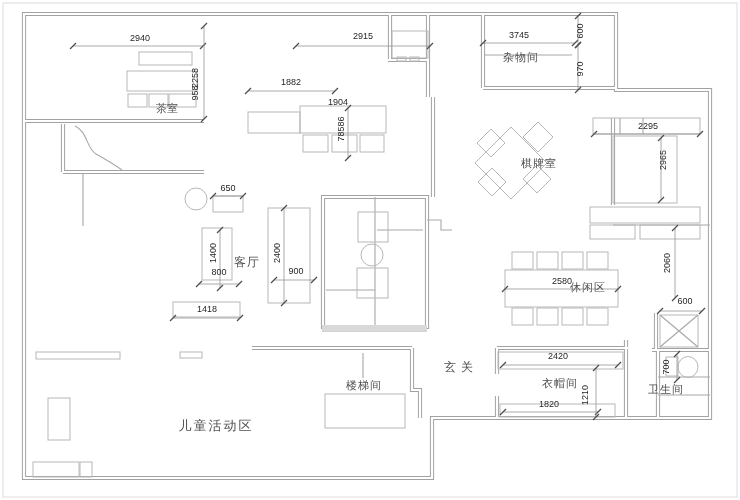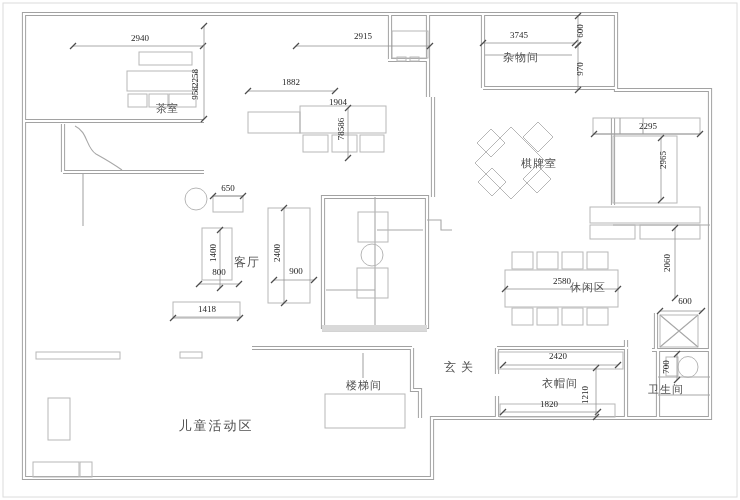--- a/index.html
+++ b/index.html
@@ -1,17 +1,17 @@
 <!DOCTYPE html>
 <html><head>
 <meta charset="utf-8">
 <style>
   html,body{margin:0;padding:0;background:#fff;}
   .stage{position:relative;width:740px;height:500px;background:#ffffff;overflow:hidden;
-         font-family:Liberation Serif, serif;}
+         font-family:Liberation Sans, sans-serif;}
   svg{display:block;}
   .frame{fill:none;stroke:#dcdcdc;stroke-width:1;}
   .wall-o{fill:none;stroke:#a2a2a2;stroke-width:4.2;stroke-linecap:butt;}
   .wall-i{fill:none;stroke:#ffffff;stroke-width:2.2;stroke-linecap:butt;}
   .part{fill:none;stroke:#a8a8a8;stroke-width:1.1;}
   .furn{fill:#ffffff;fill-opacity:0;stroke:#b7b7b7;stroke-width:1;}
   .band{fill:#d9d9d9;stroke:none;}
   .dimline{stroke:#949494;stroke-width:0.8;fill:none;}
   .tick{stroke:#4d4d4d;stroke-width:1.2;}
   .dim-text{font-size:9px;fill:#262626;}

